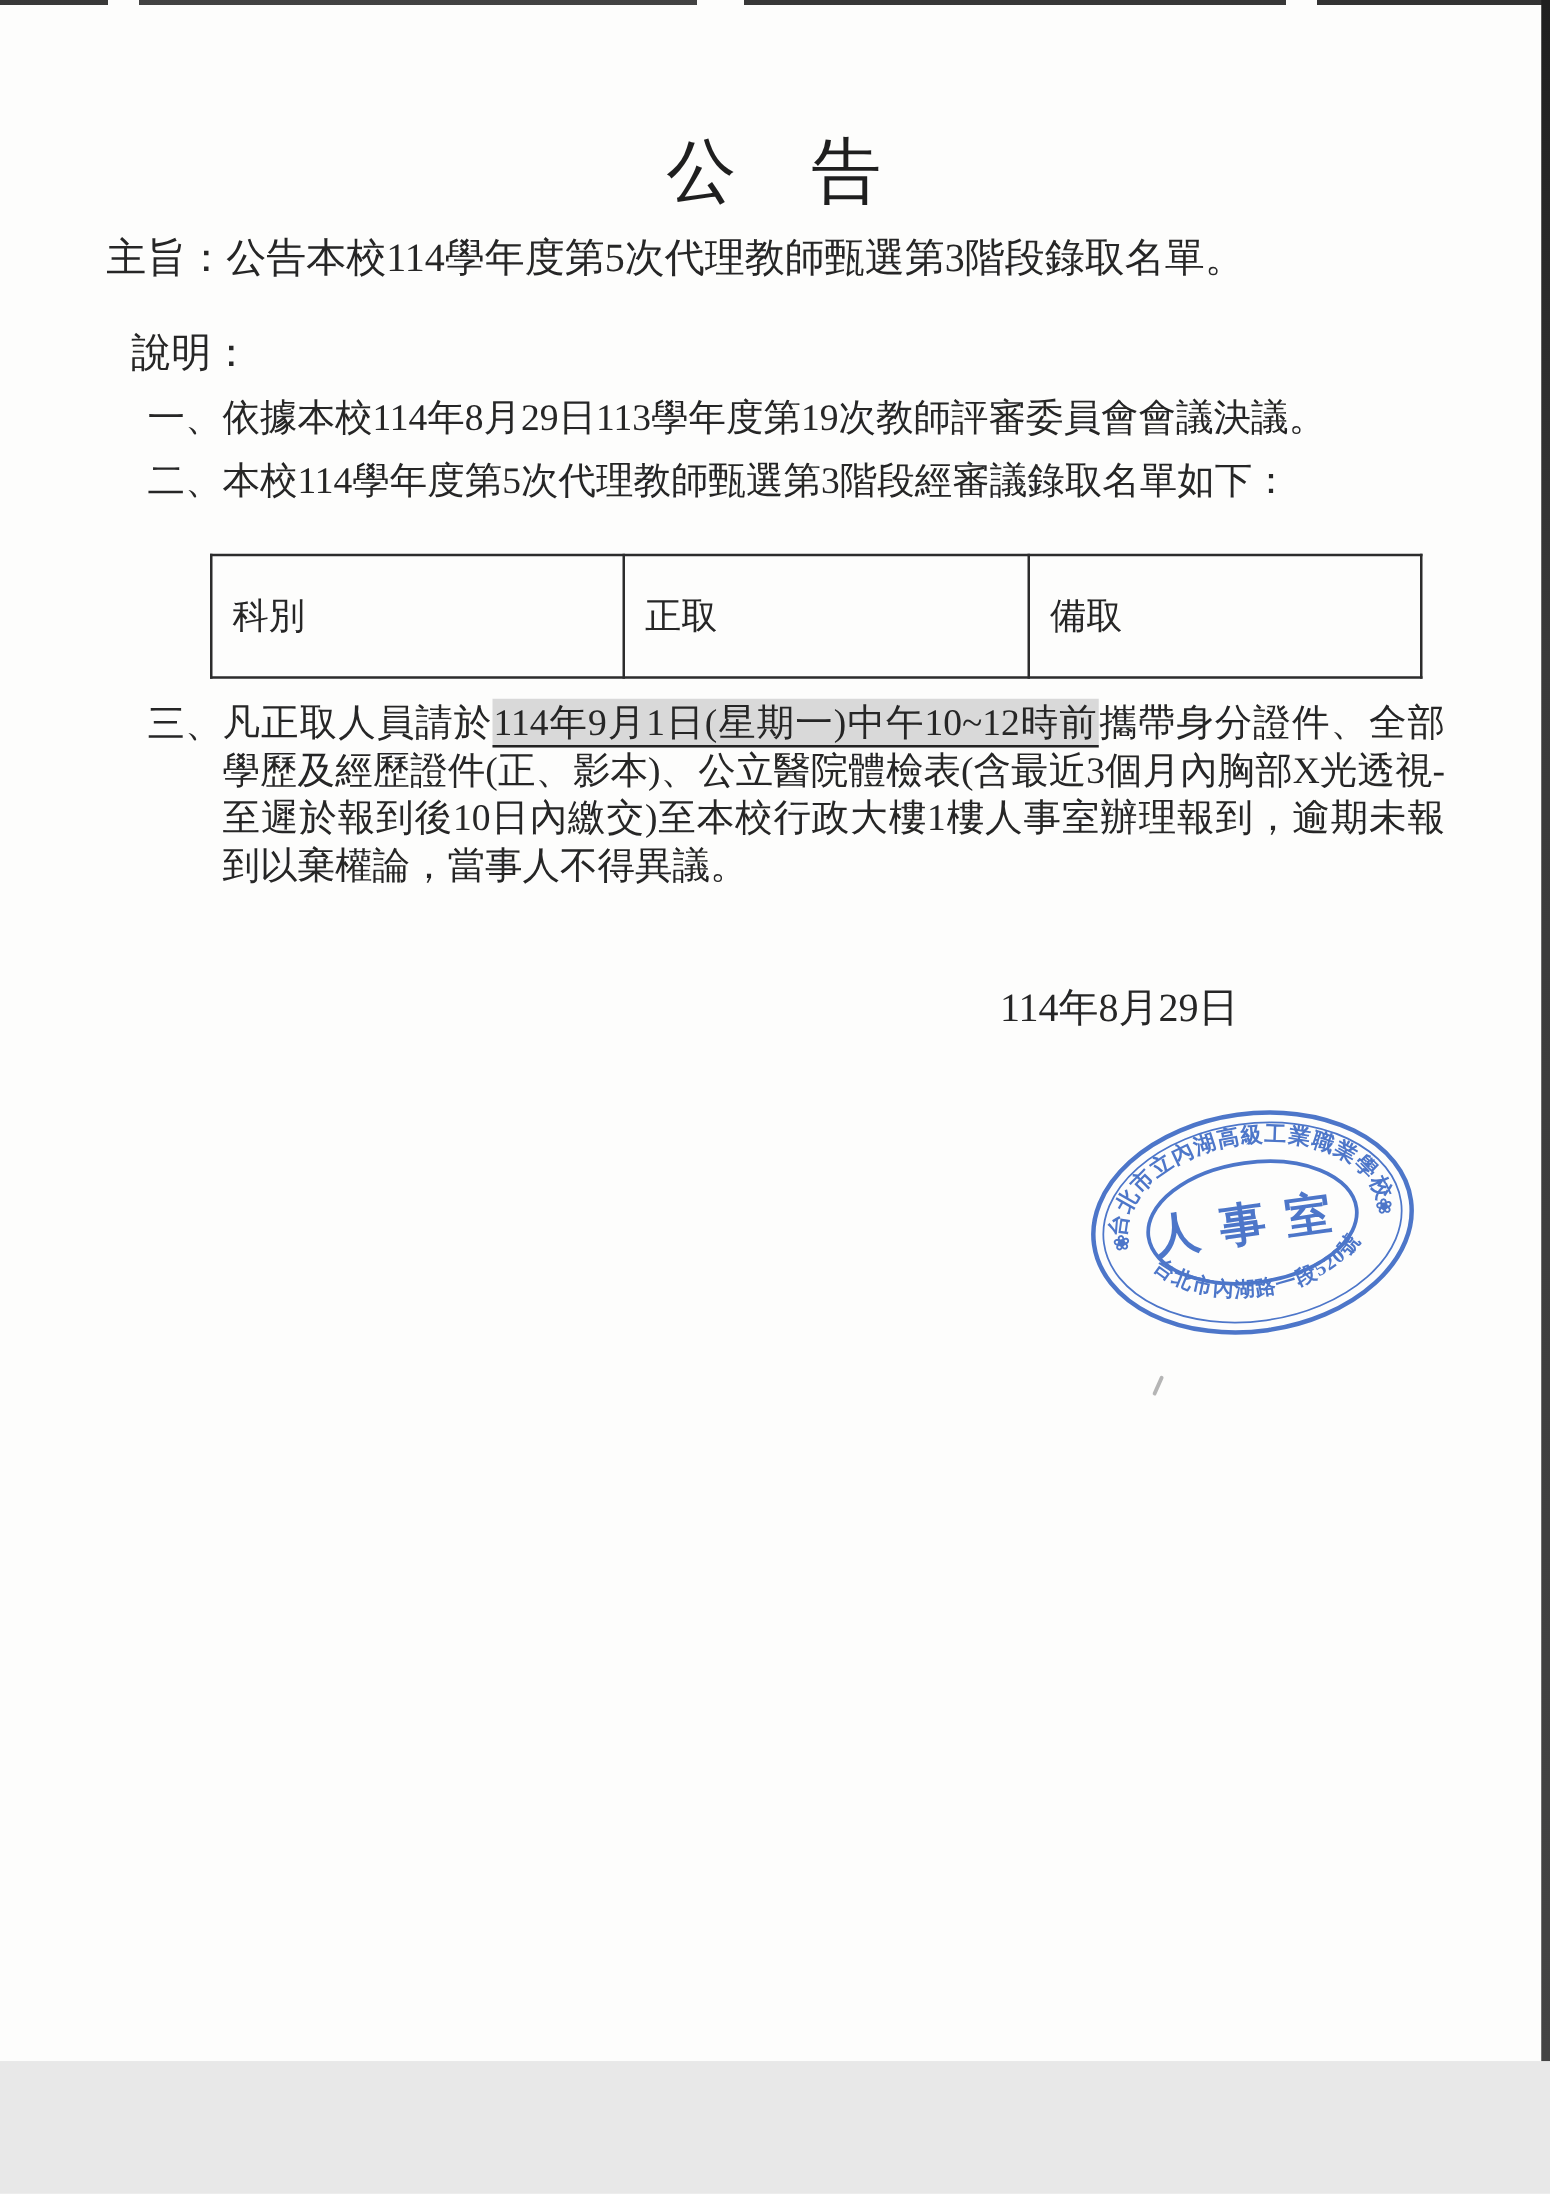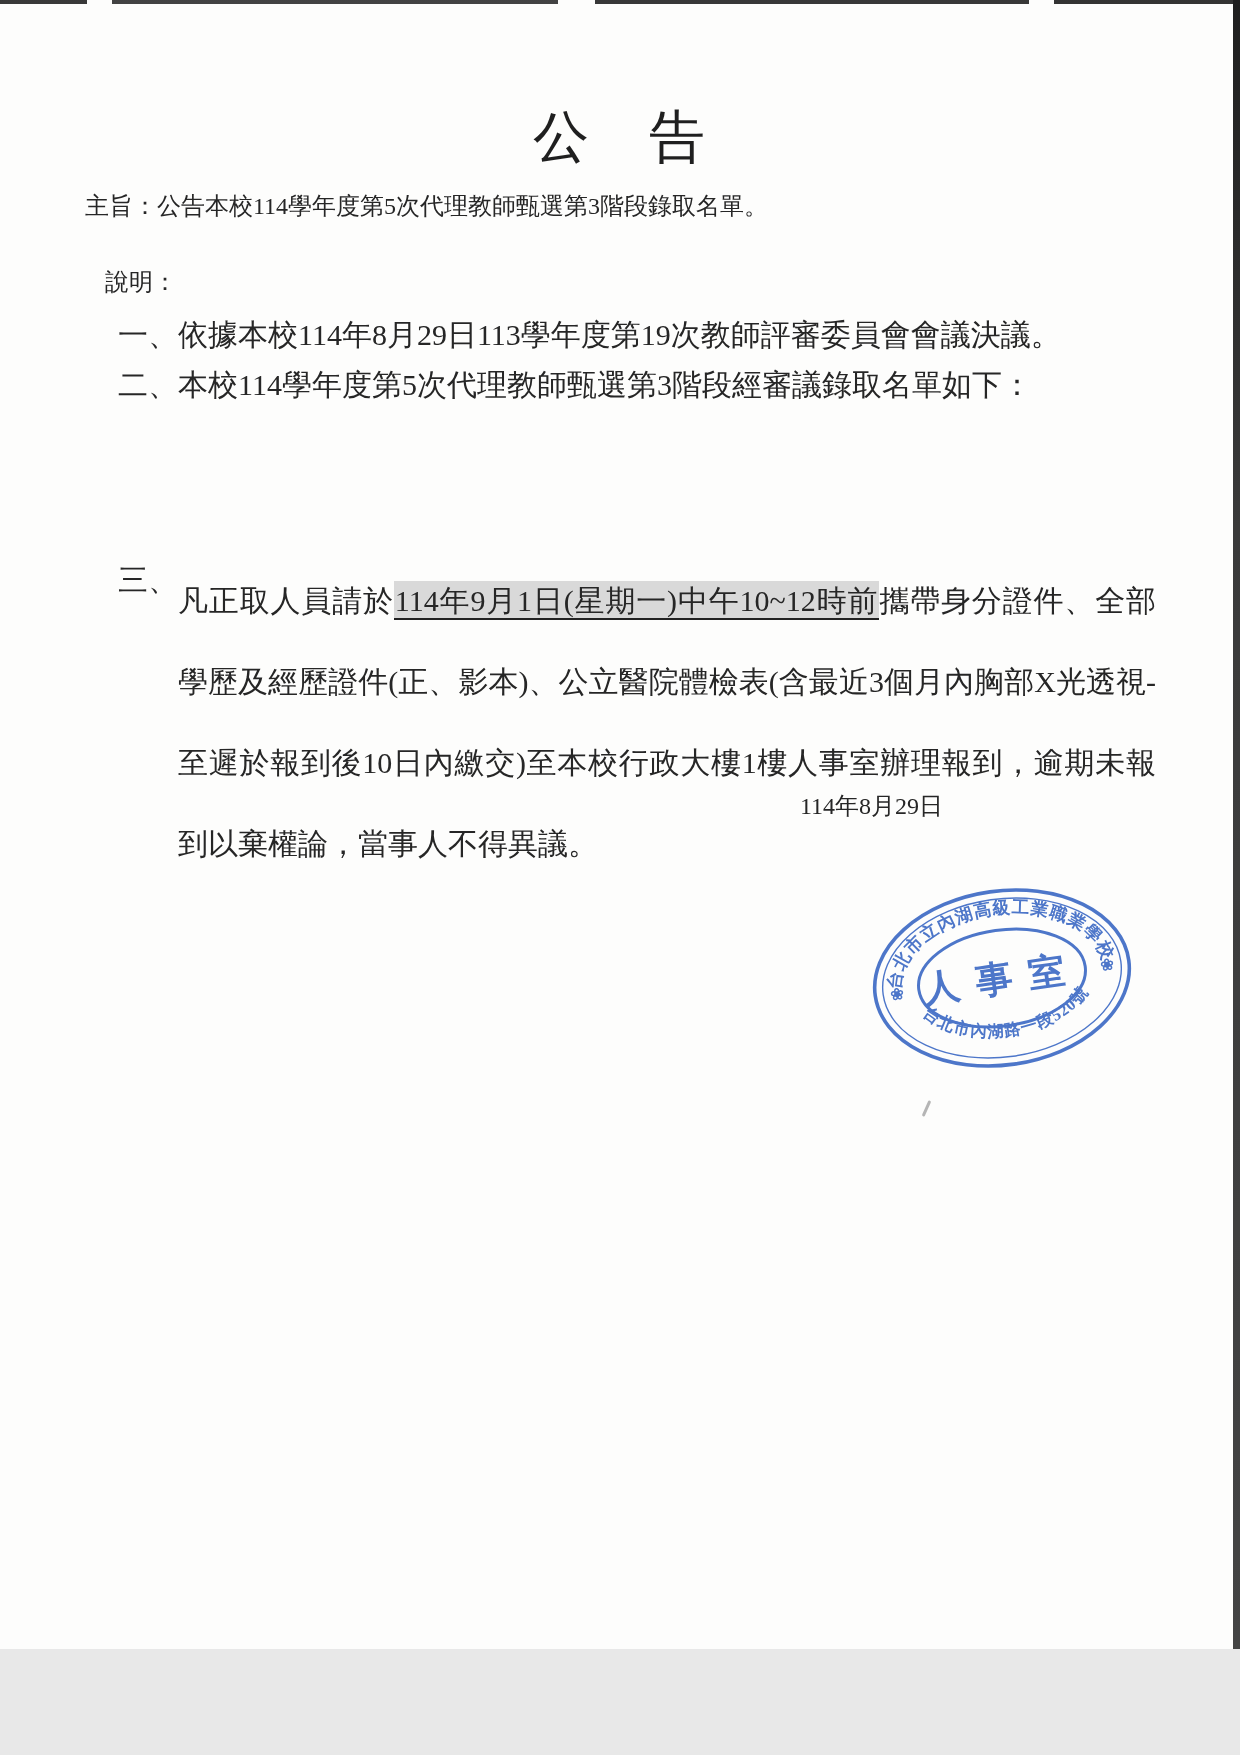--- a/index.html
+++ b/index.html
@@ -26,41 +26,41 @@
   }
   .scan-speck{
     position:absolute;left:925px;top:1100px;width:3px;height:17px;
     background:#8f8f8f;transform:rotate(24deg);border-radius:2px;opacity:.65;
   }
   .title{
     position:absolute;top:100px;left:0;width:1240px;margin:0;
     text-align:center;font-size:56px;font-weight:500;letter-spacing:2px;
     color:#1f1f1f;
   }
-  .line{position:absolute;white-space:nowrap;font-size:24px;line-height:40px;}
+  .line{position:absolute;white-space:nowrap;font-size:32px;line-height:40px;}
   .subject{top:186px;left:85px;}
   .explain{top:262px;left:85px;margin-left:20px;}
   .item{position:absolute;font-size:30px;line-height:40px;display:flex;align-items:flex-start;}
   .item-1{top:315px;left:118px;}
   .item-2{top:365px;left:118px;}
   .item .marker{white-space:nowrap;flex:0 0 auto;}
   .doc-table{
     position:absolute;top:443px;left:168px;width:914px;height:100px;
     border-collapse:collapse;table-layout:fixed;
     font-size:29px;color:#262626;
   }
   .doc-table td{
     border:2px solid #2c2c2c;
     padding:0 0 0 16px;vertical-align:middle;height:50px;
     overflow:hidden;white-space:nowrap;
   }
   .col1{width:312px;} .col2{width:306px;} .col3{width:296px;}
   .item-3{top:560px;left:118px;width:1044px;}
   .item3-text{
-    width:978px;font-size:30px;line-height:81px;text-align:justify;
+    width:978px;font-size:30px;line-height:38px;text-align:justify;
     margin-top:-8px;padding-top:8px;
   }
   .hl{
     background:#d9d9d9;
     border-bottom:2px solid #222;
     padding:3px 1px 1px 1px;
   }
   .date-line{top:786px;left:800px;}
   .stamp{
     position:absolute;top:882px;left:866px;width:272px;height:192px;
@@ -89,20 +89,25 @@
     <span>依據本校114年8月29日113學年度第19次教師評審委員會會議決議。</span>
   </div>
 
   <div class="item item-2">
     <span class="marker">二、</span>
     <span>本校114學年度第5次代理教師甄選第3階段經審議錄取名單如下：</span>
   </div>
 
   <table class="doc-table">
     <tbody>
+      <tr>
+        <td class="col1">科別</td>
+        <td class="col2">正取</td>
+        <td class="col3">備取</td>
+      </tr>
     </tbody>
   </table>
 
   <div class="item item-3">
     <span class="marker">三、</span>
     <div class="item3-text"><span>凡正取人員請於</span><span class="hl">114年9月1日(星期一)中午10~12時前</span><span>攜帶身分證件、全部學歷及經歷證件(正、影本)、公立醫院體檢表(含最近3個月內胸部X光透視-至遲於報到後10日內繳交)至本校行政大樓1樓人事室辦理報到，逾期未報到以棄權論，當事人不得異議。</span></div>
   </div>
 
   <div class="line date-line">114年8月29日</div>
 

